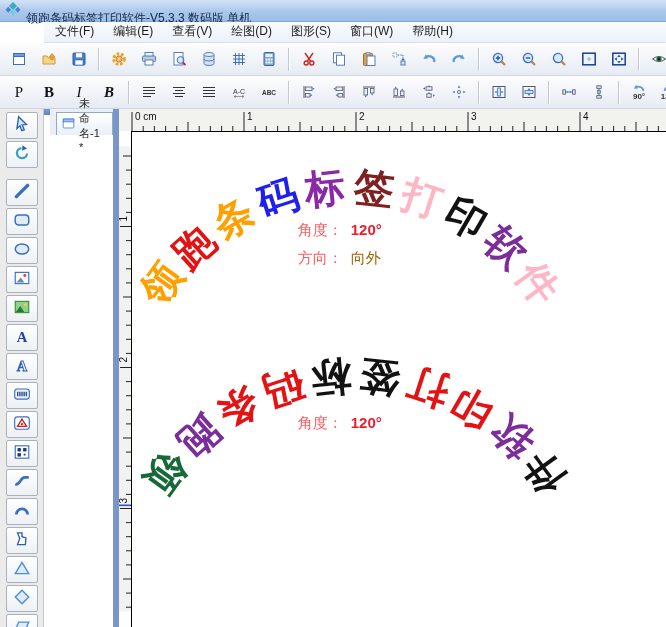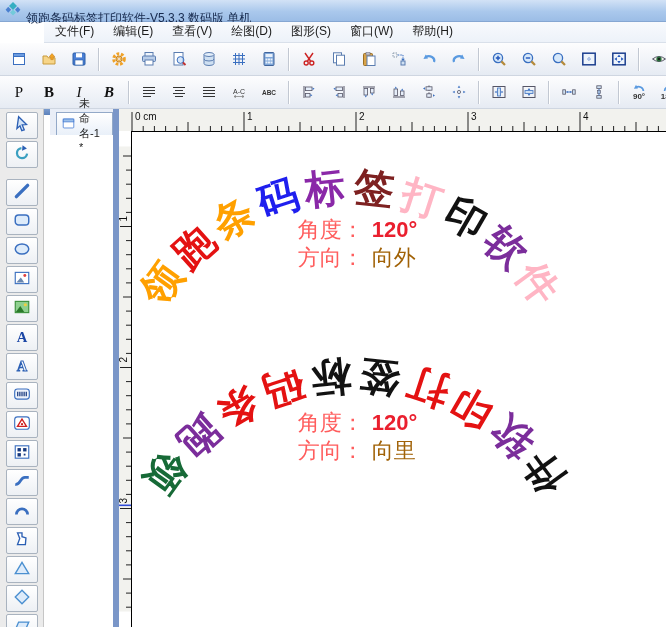--- a/index.html
+++ b/index.html
@@ -30,21 +30,21 @@
   .tab{height:23px;margin-left:6px;background:linear-gradient(#ffffff,#e9f0f9);border:1px solid #93a9c8;border-bottom:none;display:flex;align-items:center;gap:4px;padding:0 12px 0 5px;font-size:11px;color:#222;box-sizing:border-box;}
   .tabfill{flex:1;height:100%;background-color:#dfe8f5;background-image:radial-gradient(#a6bcde 1px,transparent 1.3px);background-size:5px 5px;}
   .docbody{flex:1;display:flex;min-height:0;justify-content:space-between;}
   .bluestrip{width:6px;flex:0 0 6px;background:#7a96c8;}
   .docright{flex:1;display:flex;flex-direction:column;min-width:0;}
   .hruler{height:22px;flex:0 0 22px;display:block;}
   .canvasrow{flex:1;display:flex;min-height:0;}
   .vruler{width:12px;flex:0 0 12px;display:block;}
   .page{flex:1;position:relative;background:#fff;border-left:1px solid #000;border-top:1px solid #000;overflow:hidden;}
   .arcchar{position:absolute;font-weight:bold;font-size:40px;line-height:40px;white-space:nowrap;font-family:"Liberation Sans",sans-serif;}
-  .arcnote{position:absolute;font-size:22px;line-height:28px;white-space:nowrap;}
+  .arcnote{position:absolute;font-size:15px;line-height:28px;white-space:nowrap;}
   .arcnote .lab{color:#ff5d5d;}
   .arcnote .val{color:#a16207;margin-left:8px;}
   .arcnote .valstrong{color:#ea1f2e;font-weight:bold;margin-left:8px;}
 </style>
 </head>
 <body>
 
 <div class="app">
   <div class="titlebar">
     <span><svg width="16" height="16" viewBox="0 0 16 16">
@@ -671,21 +671,20 @@
                 <span class="arcchar" style="left: 107.5px; top: 276.216px; color: rgb(228, 18, 18); transform: translate(-50%, -50%) rotate(150deg);">条</span>
                 <span class="arcchar" style="left: 151.999px; top: 256.404px; color: rgb(228, 18, 18); transform: translate(-50%, -50%) rotate(162deg);">码</span>
                 <span class="arcchar" style="left: 199.645px; top: 246.276px; color: rgb(18, 18, 18); transform: translate(-50%, -50%) rotate(174deg);">标</span>
                 <span class="arcchar" style="left: 248.355px; top: 246.276px; color: rgb(18, 18, 18); transform: translate(-50%, -50%) rotate(186deg);">签</span>
                 <span class="arcchar" style="left: 296.001px; top: 256.404px; color: rgb(228, 18, 18); transform: translate(-50%, -50%) rotate(198deg);">打</span>
                 <span class="arcchar" style="left: 340.5px; top: 276.216px; color: rgb(228, 18, 18); transform: translate(-50%, -50%) rotate(210deg);">印</span>
                 <span class="arcchar" style="left: 379.907px; top: 304.847px; color: rgb(123, 45, 155); transform: translate(-50%, -50%) rotate(222deg);">软</span>
                 <span class="arcchar" style="left: 412.501px; top: 341.046px; color: rgb(18, 18, 18); transform: translate(-50%, -50%) rotate(234deg);">件</span>
                 <div class="arcnote" style="left: 166px; top: 277px;">
                   <div><span class="lab">角度：</span><span class="valstrong">120°</span></div>
-                  <div><span class="lab">方向：</span><span class="val">向里</span></div>
                 </div>
               </div>
           </div>
         </div>
       </div>
     </div>
   </div>
 </div>
 
 </body></html>

